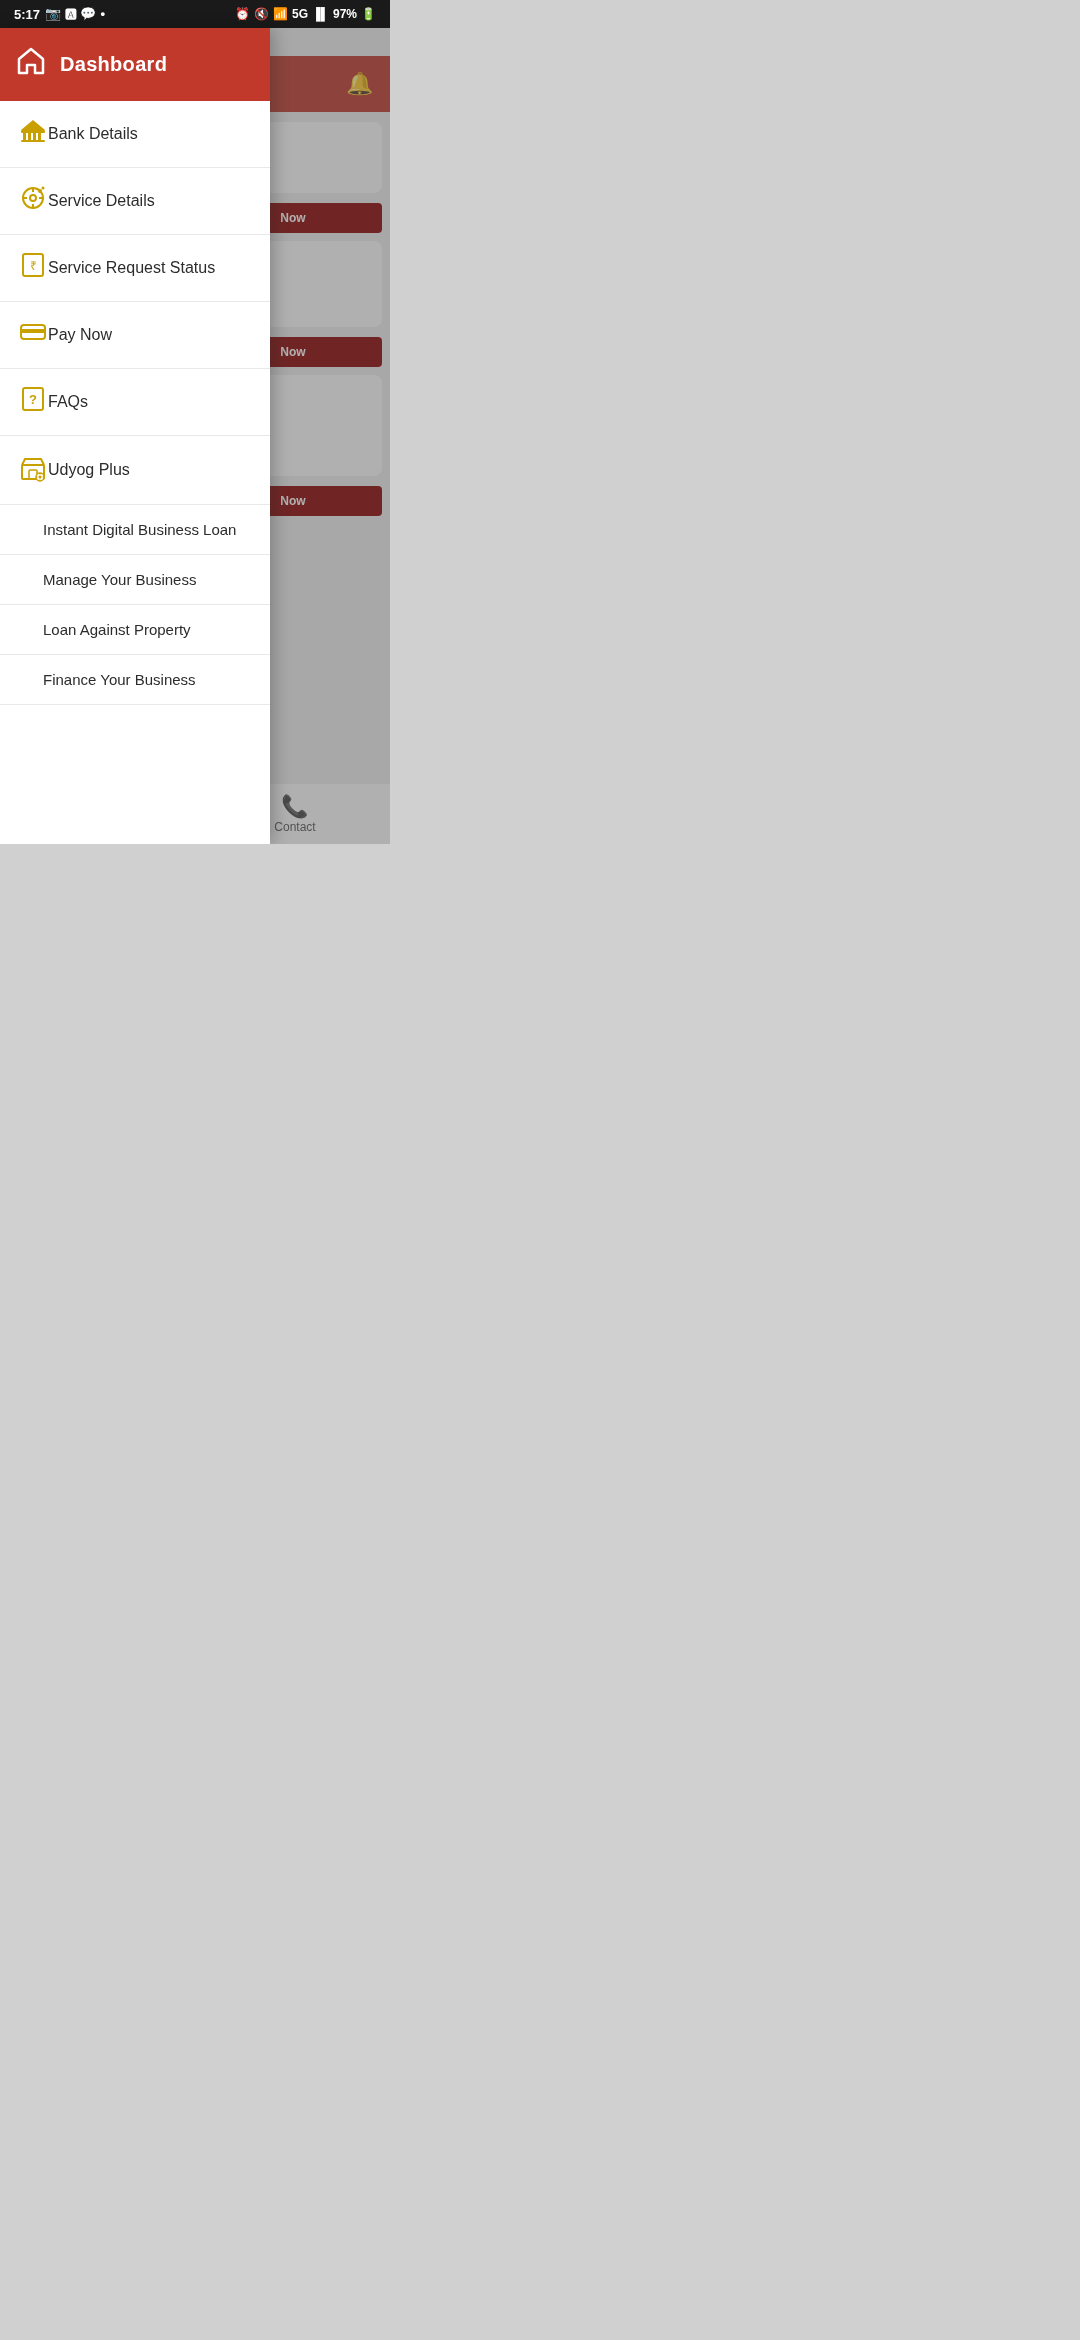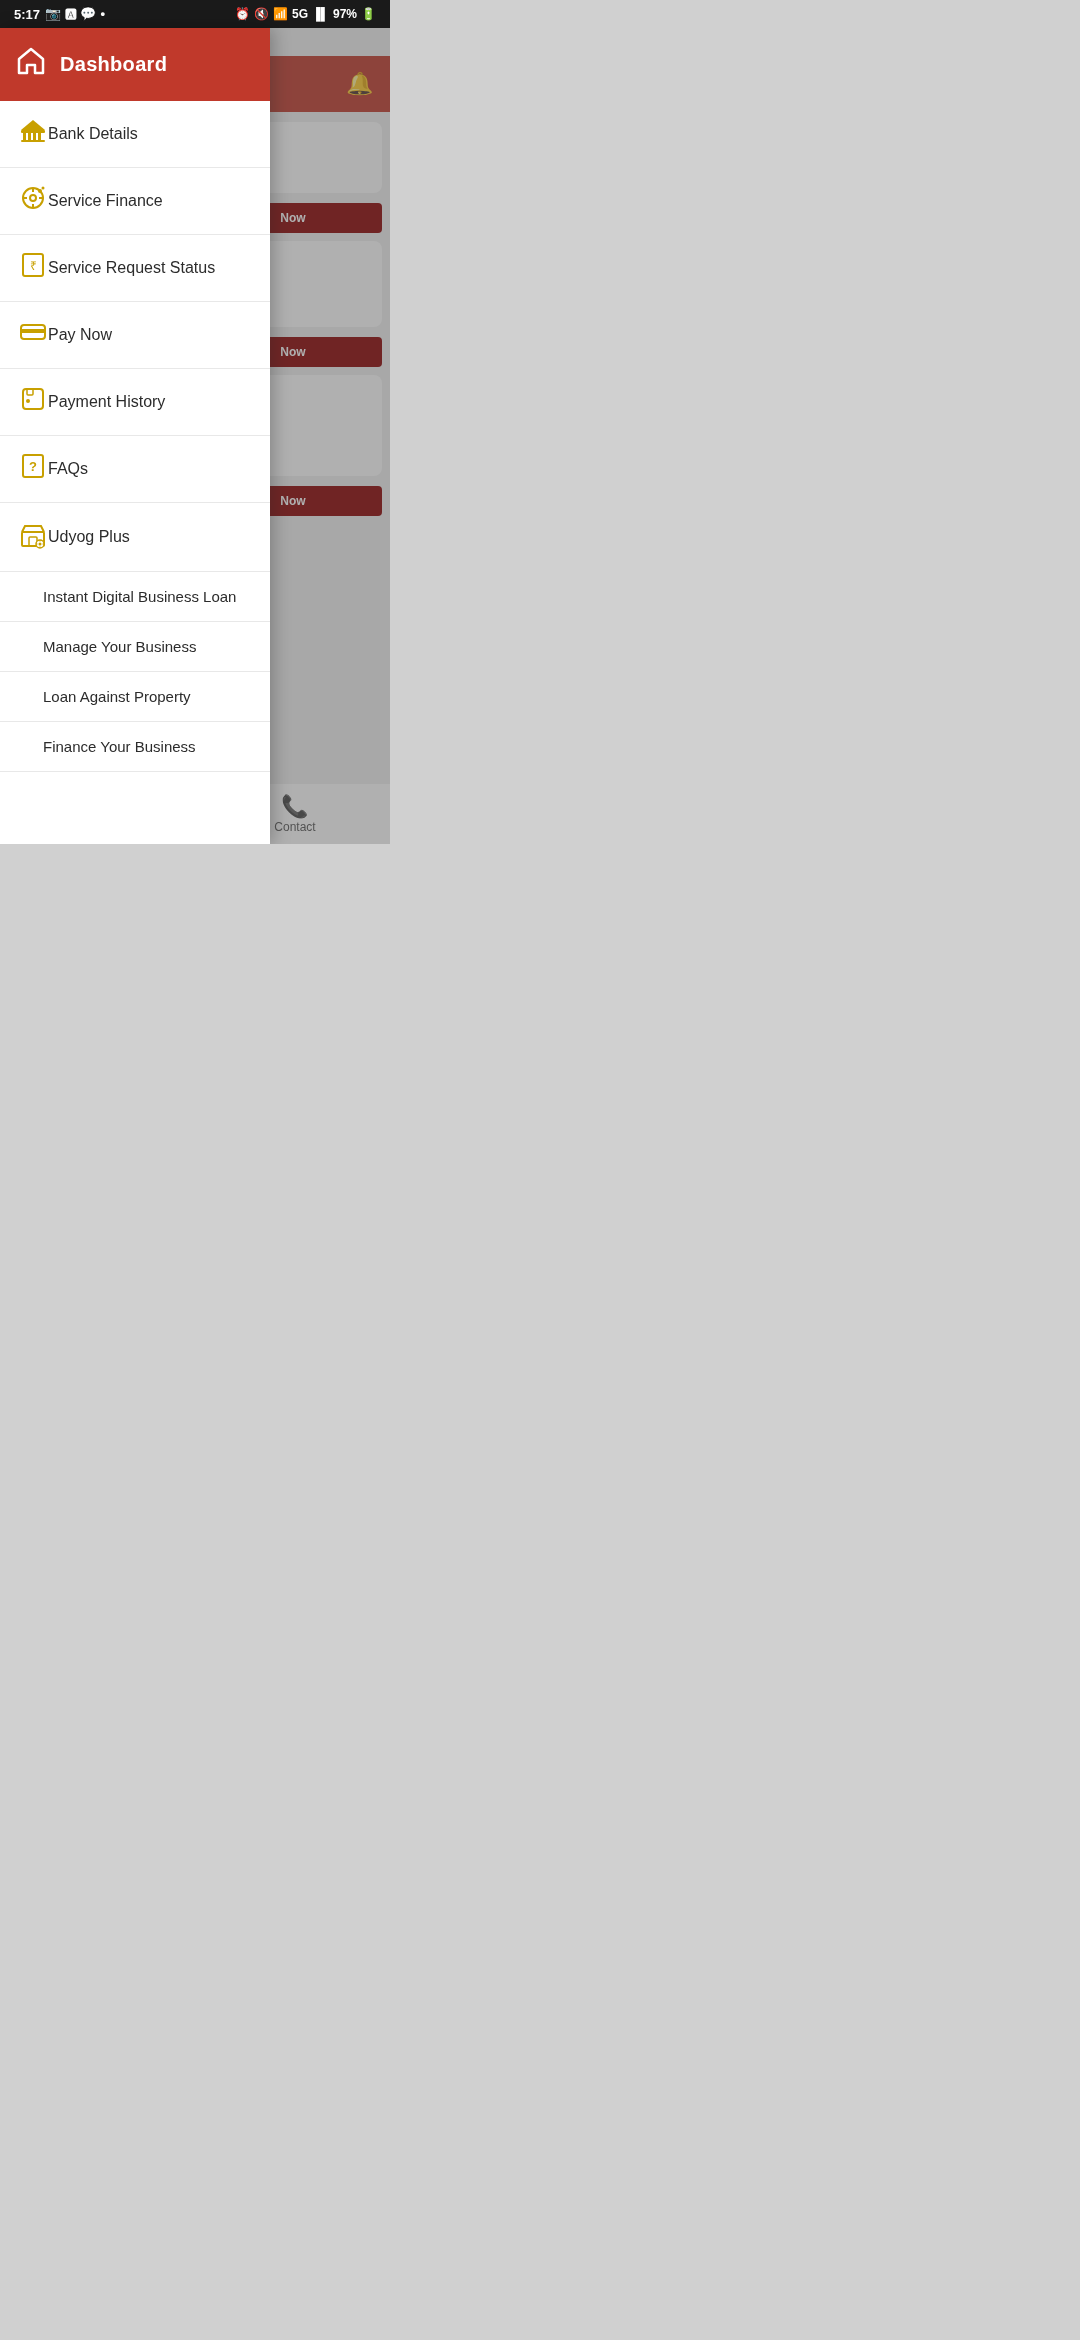--- a/index.html
+++ b/index.html
@@ -281,21 +281,21 @@
           <line x1="14" y1="4" x2="14" y2="8" stroke="#c8a000" stroke-width="2"></line>
           <line x1="14" y1="20" x2="14" y2="24" stroke="#c8a000" stroke-width="2"></line>
           <line x1="4" y1="14" x2="8" y2="14" stroke="#c8a000" stroke-width="2"></line>
           <line x1="20" y1="14" x2="24" y2="14" stroke="#c8a000" stroke-width="2"></line>
 
           <circle cx="21" cy="7" r="2" fill="#c8a000"></circle>
           <circle cx="24" cy="4" r="1.5" fill="#c8a000"></circle>
           <circle cx="18" cy="5" r="1" fill="#c8a000"></circle>
         </svg>
       </span>
-      <span class="menu-item-label">Service Finance</span>
+      <span class="menu-item-label">Service Details</span>
     </div>
 
     <div class="menu-item">
       <span class="menu-item-icon">
         <svg width="28" height="28" viewBox="0 0 28 28" fill="none">
           <rect x="4" y="3" width="20" height="22" rx="2" stroke="#c8a000" stroke-width="2" fill="none"></rect>
           <text x="11" y="19" font-size="12" fill="#c8a000" font-family="Arial">₹</text>
         </svg>
       </span>
       <span class="menu-item-label">Service Request Status</span>
@@ -304,30 +304,20 @@
     <div class="menu-item">
       <span class="menu-item-icon">
         <svg width="28" height="28" viewBox="0 0 28 28" fill="none">
           <rect x="2" y="7" width="24" height="14" rx="3" stroke="#c8a000" stroke-width="2" fill="none"></rect>
           <rect x="2" y="11" width="24" height="4" fill="#c8a000"></rect>
         </svg>
       </span>
       <span class="menu-item-label">Pay Now</span>
     </div>
 
-    <div class="menu-item">
-      <span class="menu-item-icon">
-        <svg width="28" height="28" viewBox="0 0 28 28" fill="none">
-          <rect x="4" y="4" width="20" height="20" rx="3" stroke="#c8a000" stroke-width="2" fill="none"></rect>
-          <rect x="8" y="4" width="6" height="6" rx="1" stroke="#c8a000" stroke-width="1.5" fill="none"></rect>
-          <circle cx="9" cy="16" r="2" fill="#c8a000"></circle>
-        </svg>
-      </span>
-      <span class="menu-item-label">Payment History</span>
-    </div>
 
     <div class="menu-item">
       <span class="menu-item-icon">
         <svg width="28" height="28" viewBox="0 0 28 28" fill="none">
           <rect x="4" y="3" width="20" height="22" rx="2" stroke="#c8a000" stroke-width="2" fill="none"></rect>
           <text x="10" y="19" font-size="13" fill="#c8a000" font-family="Arial" font-weight="bold">?</text>
         </svg>
       </span>
       <span class="menu-item-label">FAQs</span>
     </div>

